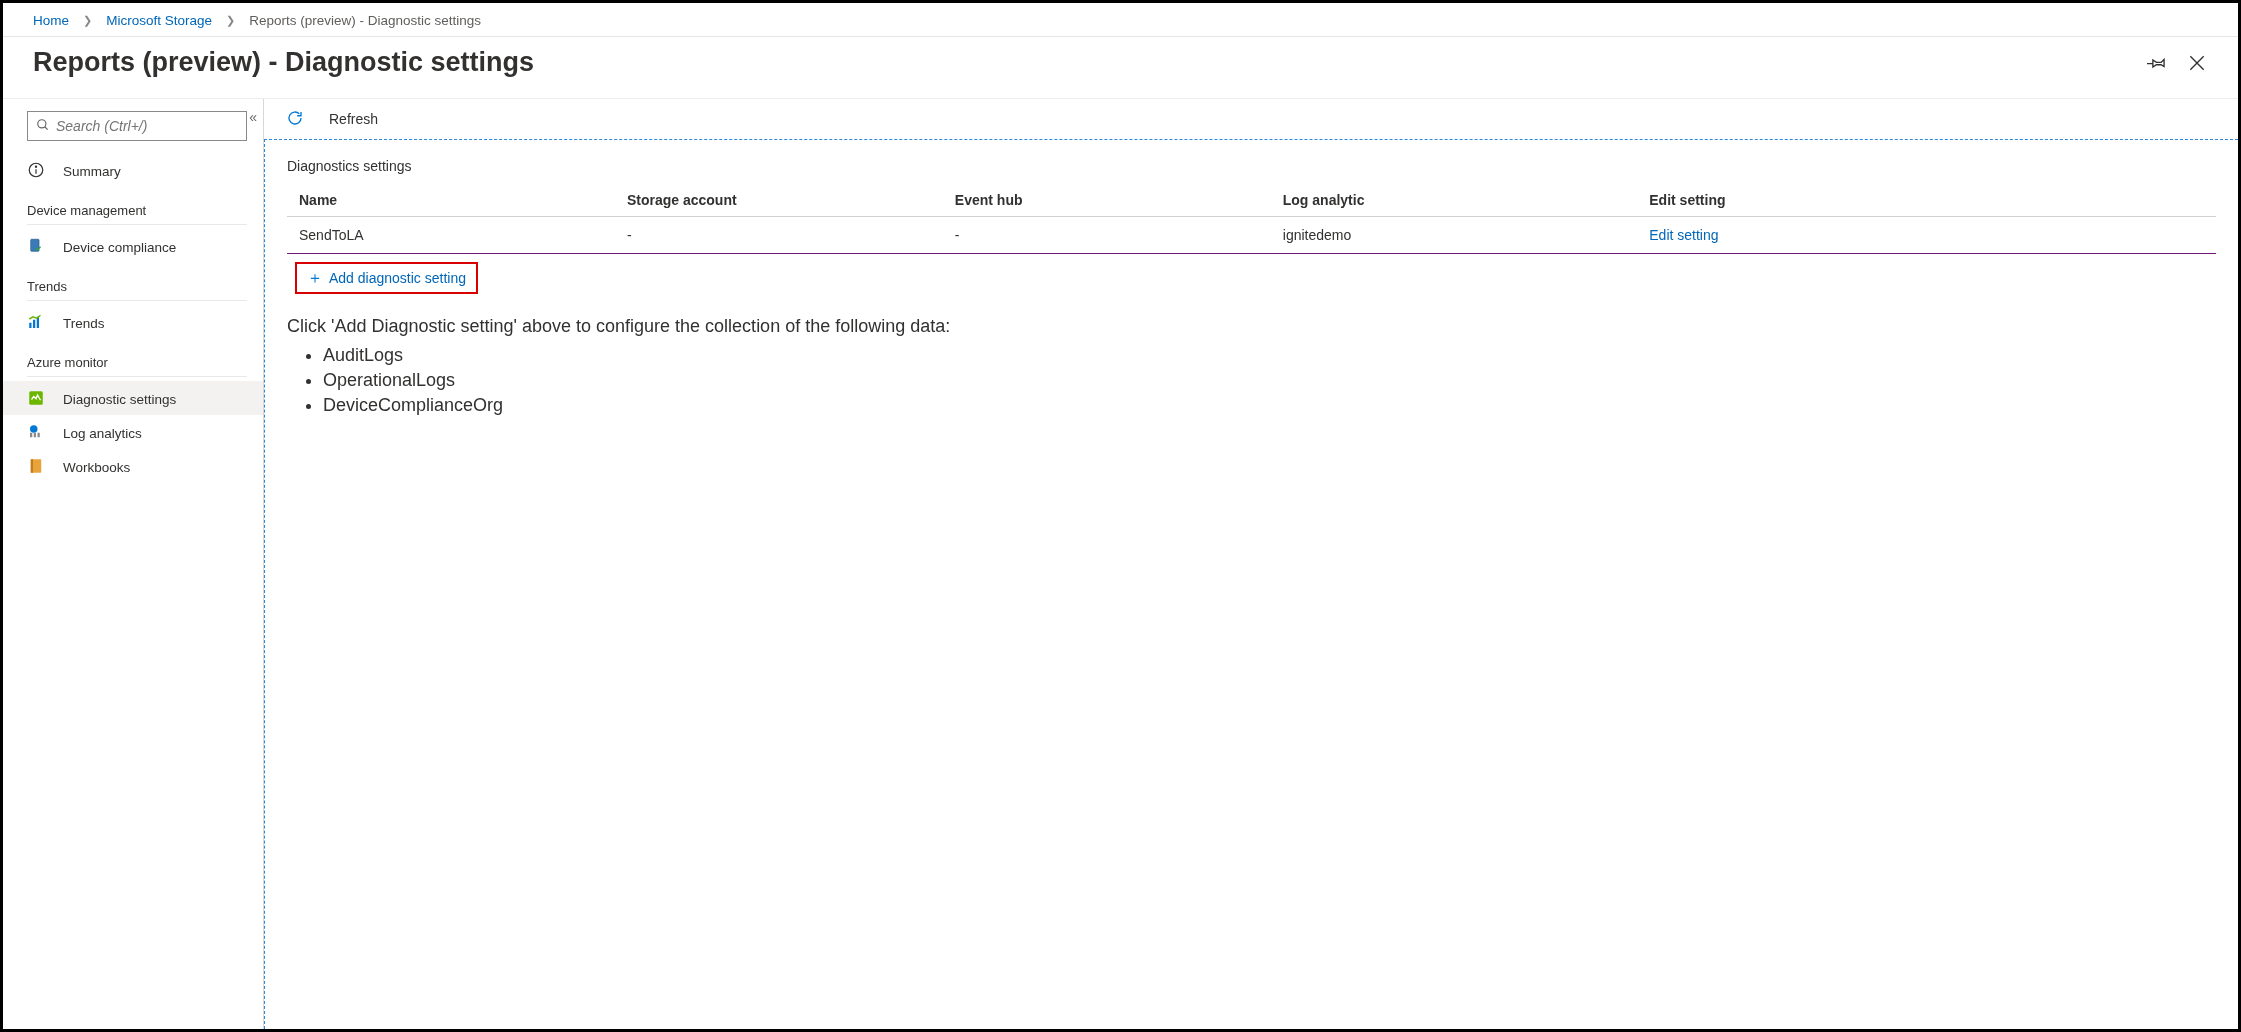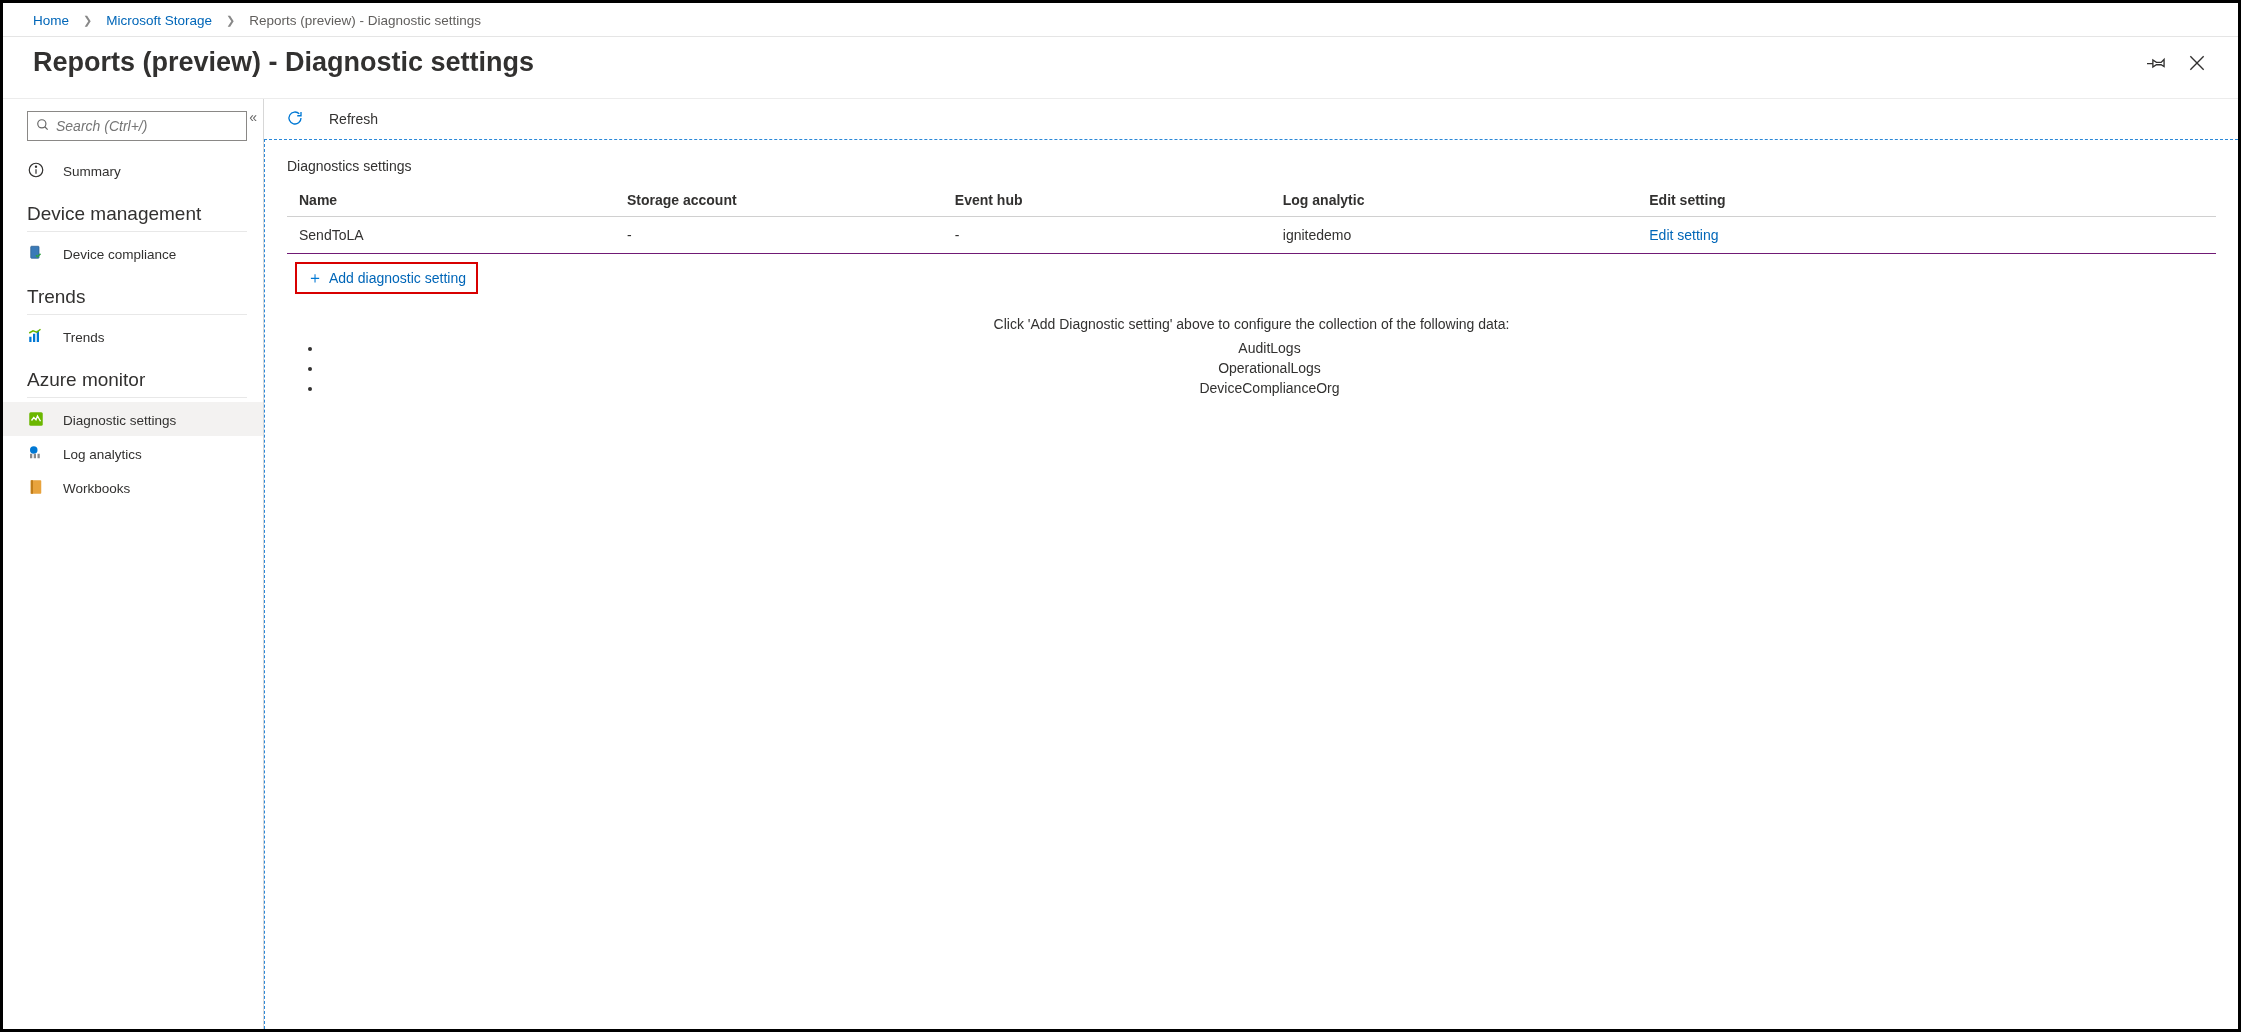--- a/index.html
+++ b/index.html
@@ -76,21 +76,21 @@
   }
   .nav-item, .nav-header {
     display: flex;
     align-items: flex-end;
     gap: 18px;
     padding: 8px 18px 8px 24px;
     font-size: 13.5px;
     cursor: pointer;
   }
   .nav-header {
-    font-size: 19px;
+    font-size: 13px;
     color: #323130;
     font-weight: 400;
     cursor: default;
     padding-top: 16px;
     padding-bottom: 6px;
     border-bottom: 1px solid #e8e8e8;
     margin: 0 16px 4px 24px;
     padding-left: 0;
   }
   .nav-item.active { background: #f3f2f1; }
@@ -142,21 +142,21 @@
     align-items: center;
     gap: 6px;
     margin: 8px 0 0 8px;
     padding: 6px 10px;
     border: 2px solid #d80000;
     cursor: pointer;
   }
   .add-row .plus { color: #0078d4; font-size: 16px; font-weight: 300; line-height: 1; }
   .add-row .label { color: #0066b8; font-size: 14px; }
 
-  .info-text { margin-top: 22px; font-size: 14px; text-align: center; }
+  .info-text { margin-top: 22px; font-size: 18px; }
   .info-text ul { margin: 6px 0 0 36px; }
   .info-text li { padding: 2px 0; }
 </style>
 </head>
 <body>
 
 <div class="breadcrumb">
   <span class="link">Home</span>
   <span class="chev">❯</span>
   <span class="link">Microsoft Storage</span>

